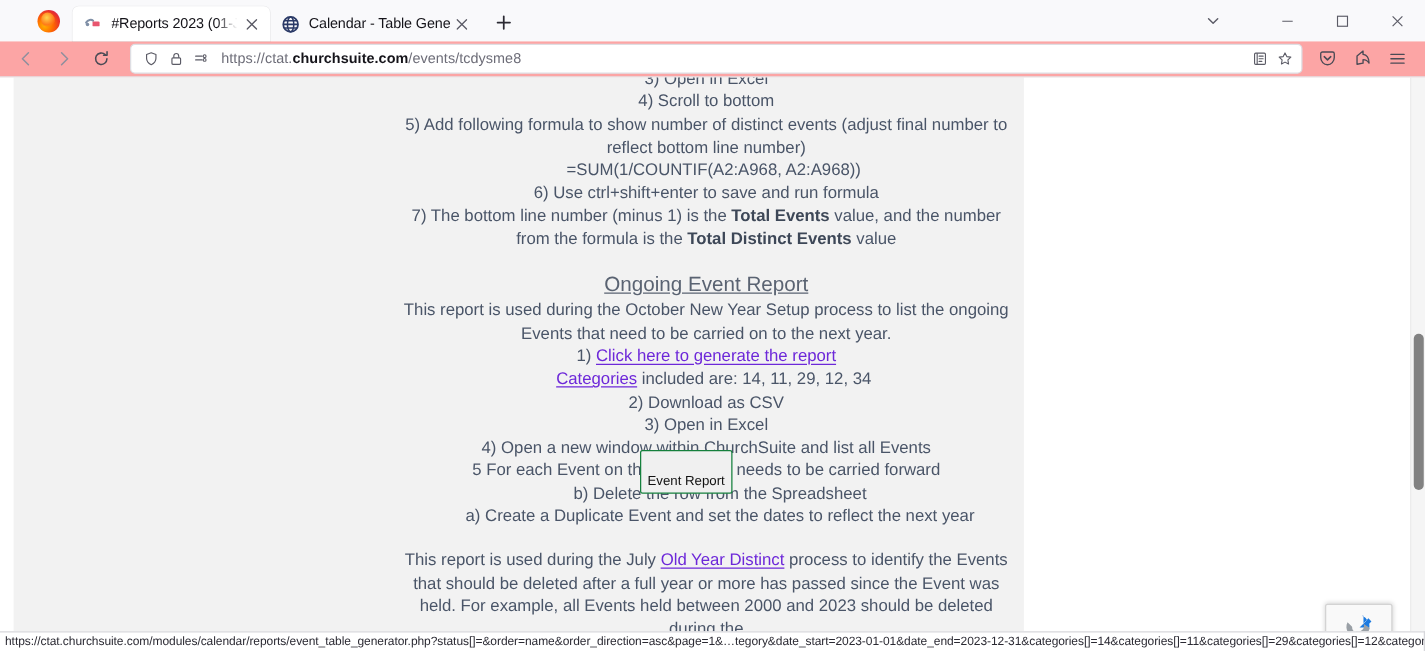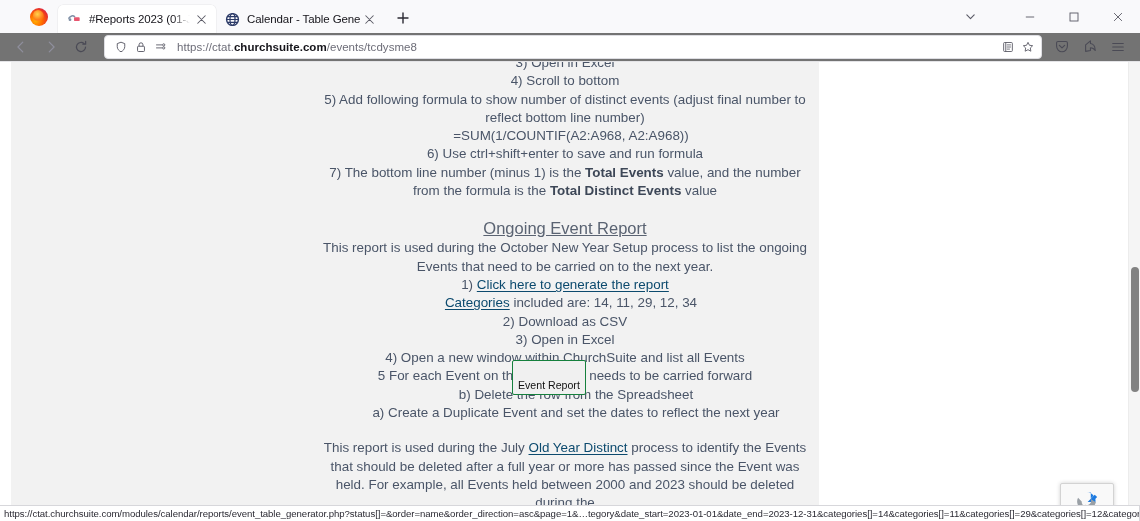--- a/index.html
+++ b/index.html
@@ -122,21 +122,21 @@
     color: #5b5b66;
   }
   .wincontrols .wc svg { width: 10px; height: 10px; }
   .wincontrols .wc.chev svg { width: 11px; height: 11px; }
   .wc-spacer { width: 16px; }
 
   
   .navbar {
     height: 29px;
     flex: 0 0 29px;
-    background: #737373;
+    background: #fca5a5;
     display: flex;
     align-items: center;
     padding: 0 8px 0 6px;
     border-bottom: 1px solid #e4e4e7;
   }
   .navbtn {
     width: 30px; height: 26px;
     display: flex; align-items: center; justify-content: center;
     color: #8f8f9d;
     flex: 0 0 30px;
@@ -242,21 +242,21 @@
     margin-bottom: 1px;
     text-decoration: underline;
   }
 
   .ind1 { padding-left: 12px; }
   .ind2 { padding-left: 22px; }
 
   strong { font-weight: 700; color: #3d4757; }
 
   a.lnk {
-    color: #0c4a6e;
+    color: #6d28d9;
     text-underline-offset: 2px;
     margin-top: 20px;
   }
 
   .gap { height: 17px; }
 
   
   .tooltip {
     position: absolute;
     left: 512px;

